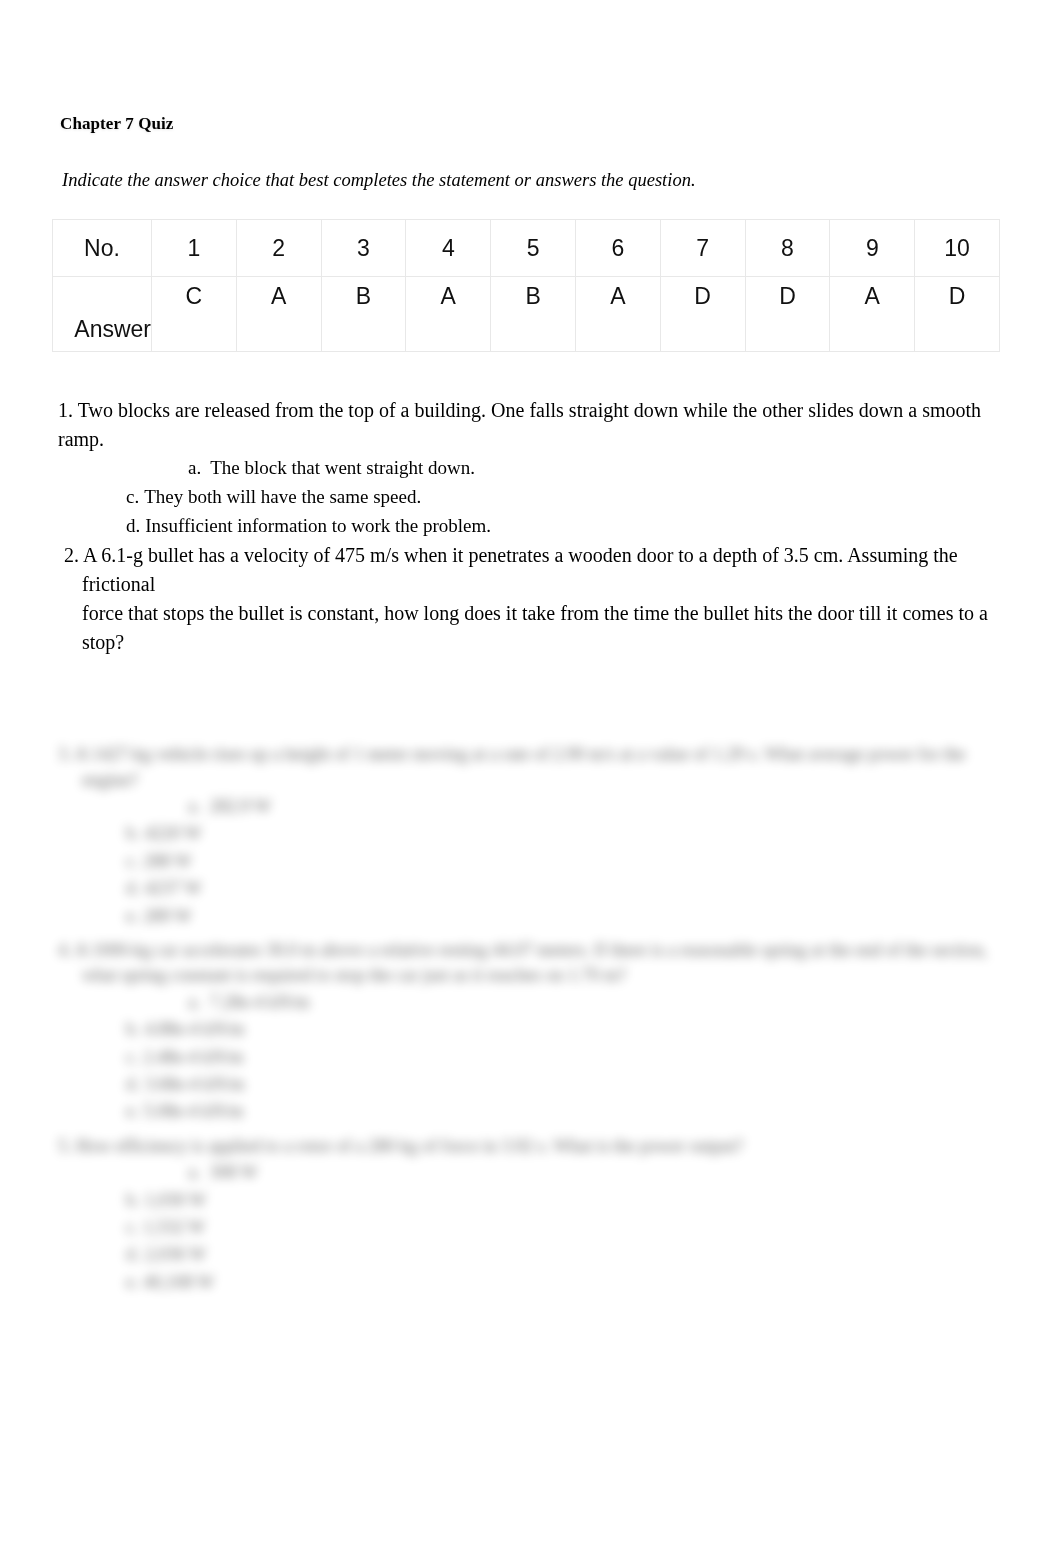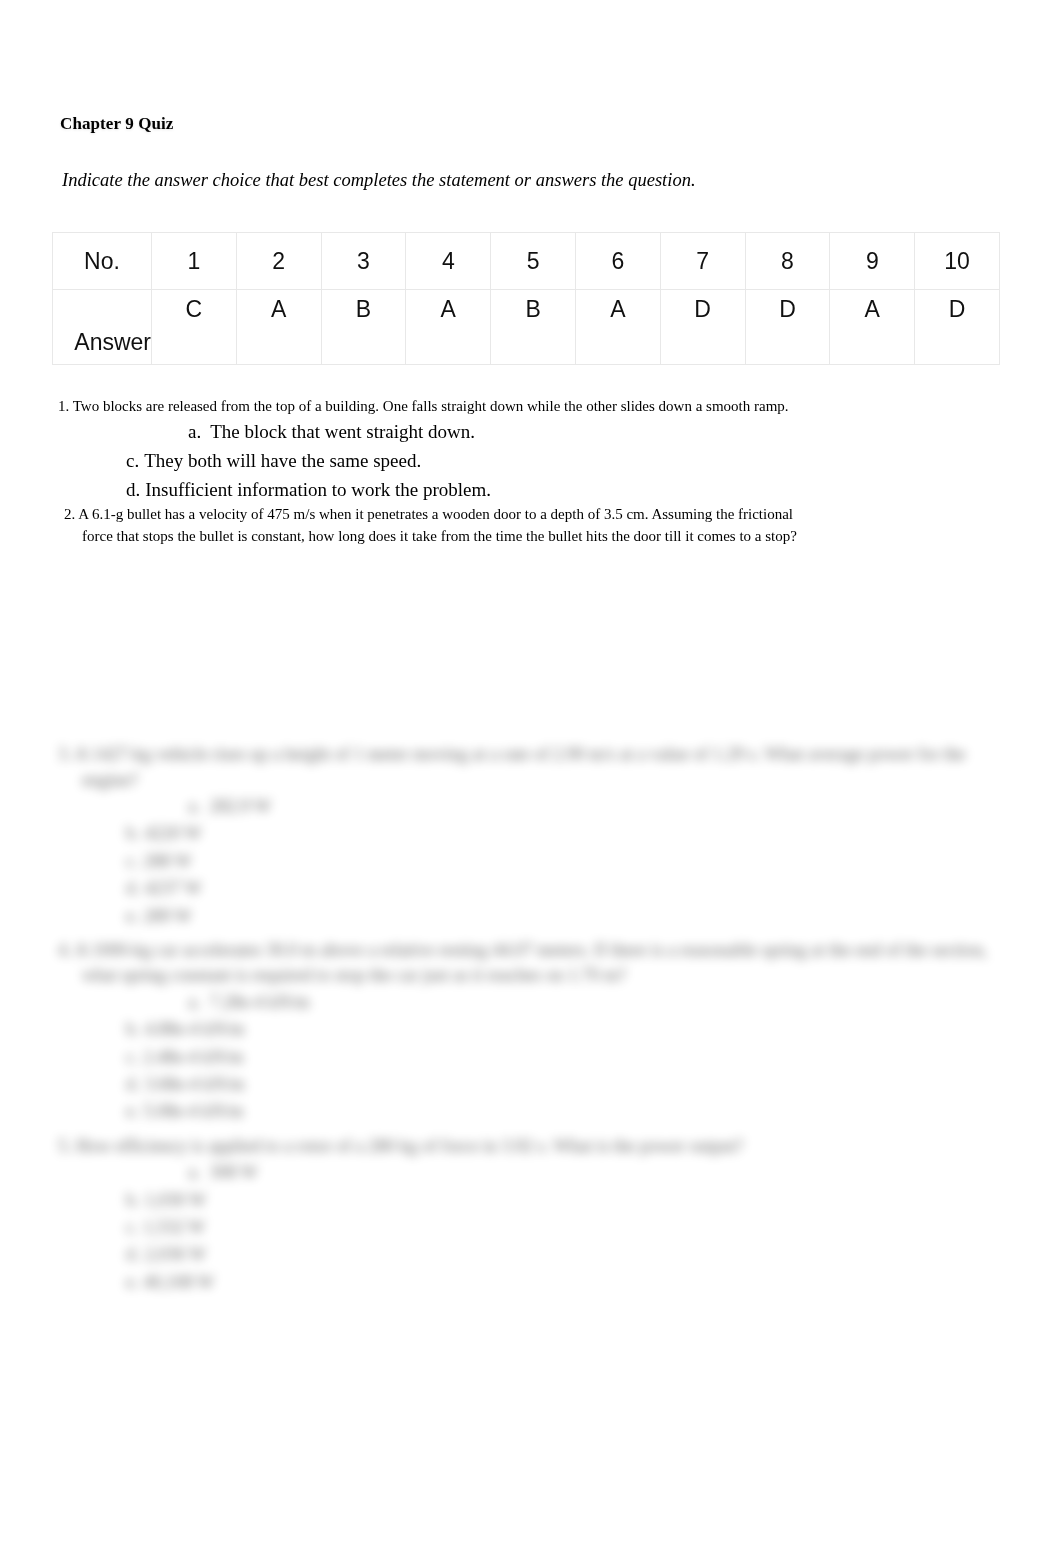--- a/index.html
+++ b/index.html
@@ -42,21 +42,21 @@
     font-size: 18.5px;
     font-style: italic;
     line-height: 1.25;
     white-space: nowrap;
   }
 
   
   .answer-table {
     position: absolute;
     left: 52px;
-    top: 232px;
+    top: 219px;
     width: 948px;
     border-collapse: collapse;
     font-family: "Liberation Sans", "DejaVu Sans", sans-serif;
     table-layout: fixed;
   }
   .answer-table td,
   .answer-table th {
     border: 1px solid #e8e8e8;
     text-align: center;
     font-weight: normal;
@@ -76,21 +76,21 @@
 
   
   .questions {
     position: absolute;
     left: 58px;
     top: 396px;
     width: 966px;
   }
   .question-block { margin-bottom: 0; }
   .q-text {
-    font-size: 15px;
+    font-size: 20px;
     line-height: 1.45;
     text-indent: 0;
   }
   .q-text.hang2 {
     padding-left: 24px;
     text-indent: -18px;
   }
   .choices {
     list-style: none;
     margin: 0;
@@ -119,21 +119,21 @@
   }
   .blurred-region .q-text { font-size: 18px; line-height: 1.42; }
   .blurred-region .choice { font-size: 18px; line-height: 1.52; }
   .blur-block { margin-bottom: 8px; }
 </style>
 </head>
 <body>
 
 <div class="page">
 
-  <div class="doc-title">Chapter 9 Quiz</div>
+  <div class="doc-title">Chapter 7 Quiz</div>
 
   <div class="doc-instruction">Indicate the answer choice that best completes the statement or answers the question.</div>
 
   <table class="answer-table">
     <tbody>
       <tr class="row-no">
         <td class="label-cell">No.</td>
         <td>1</td>
         <td>2</td>
         <td>3</td>

